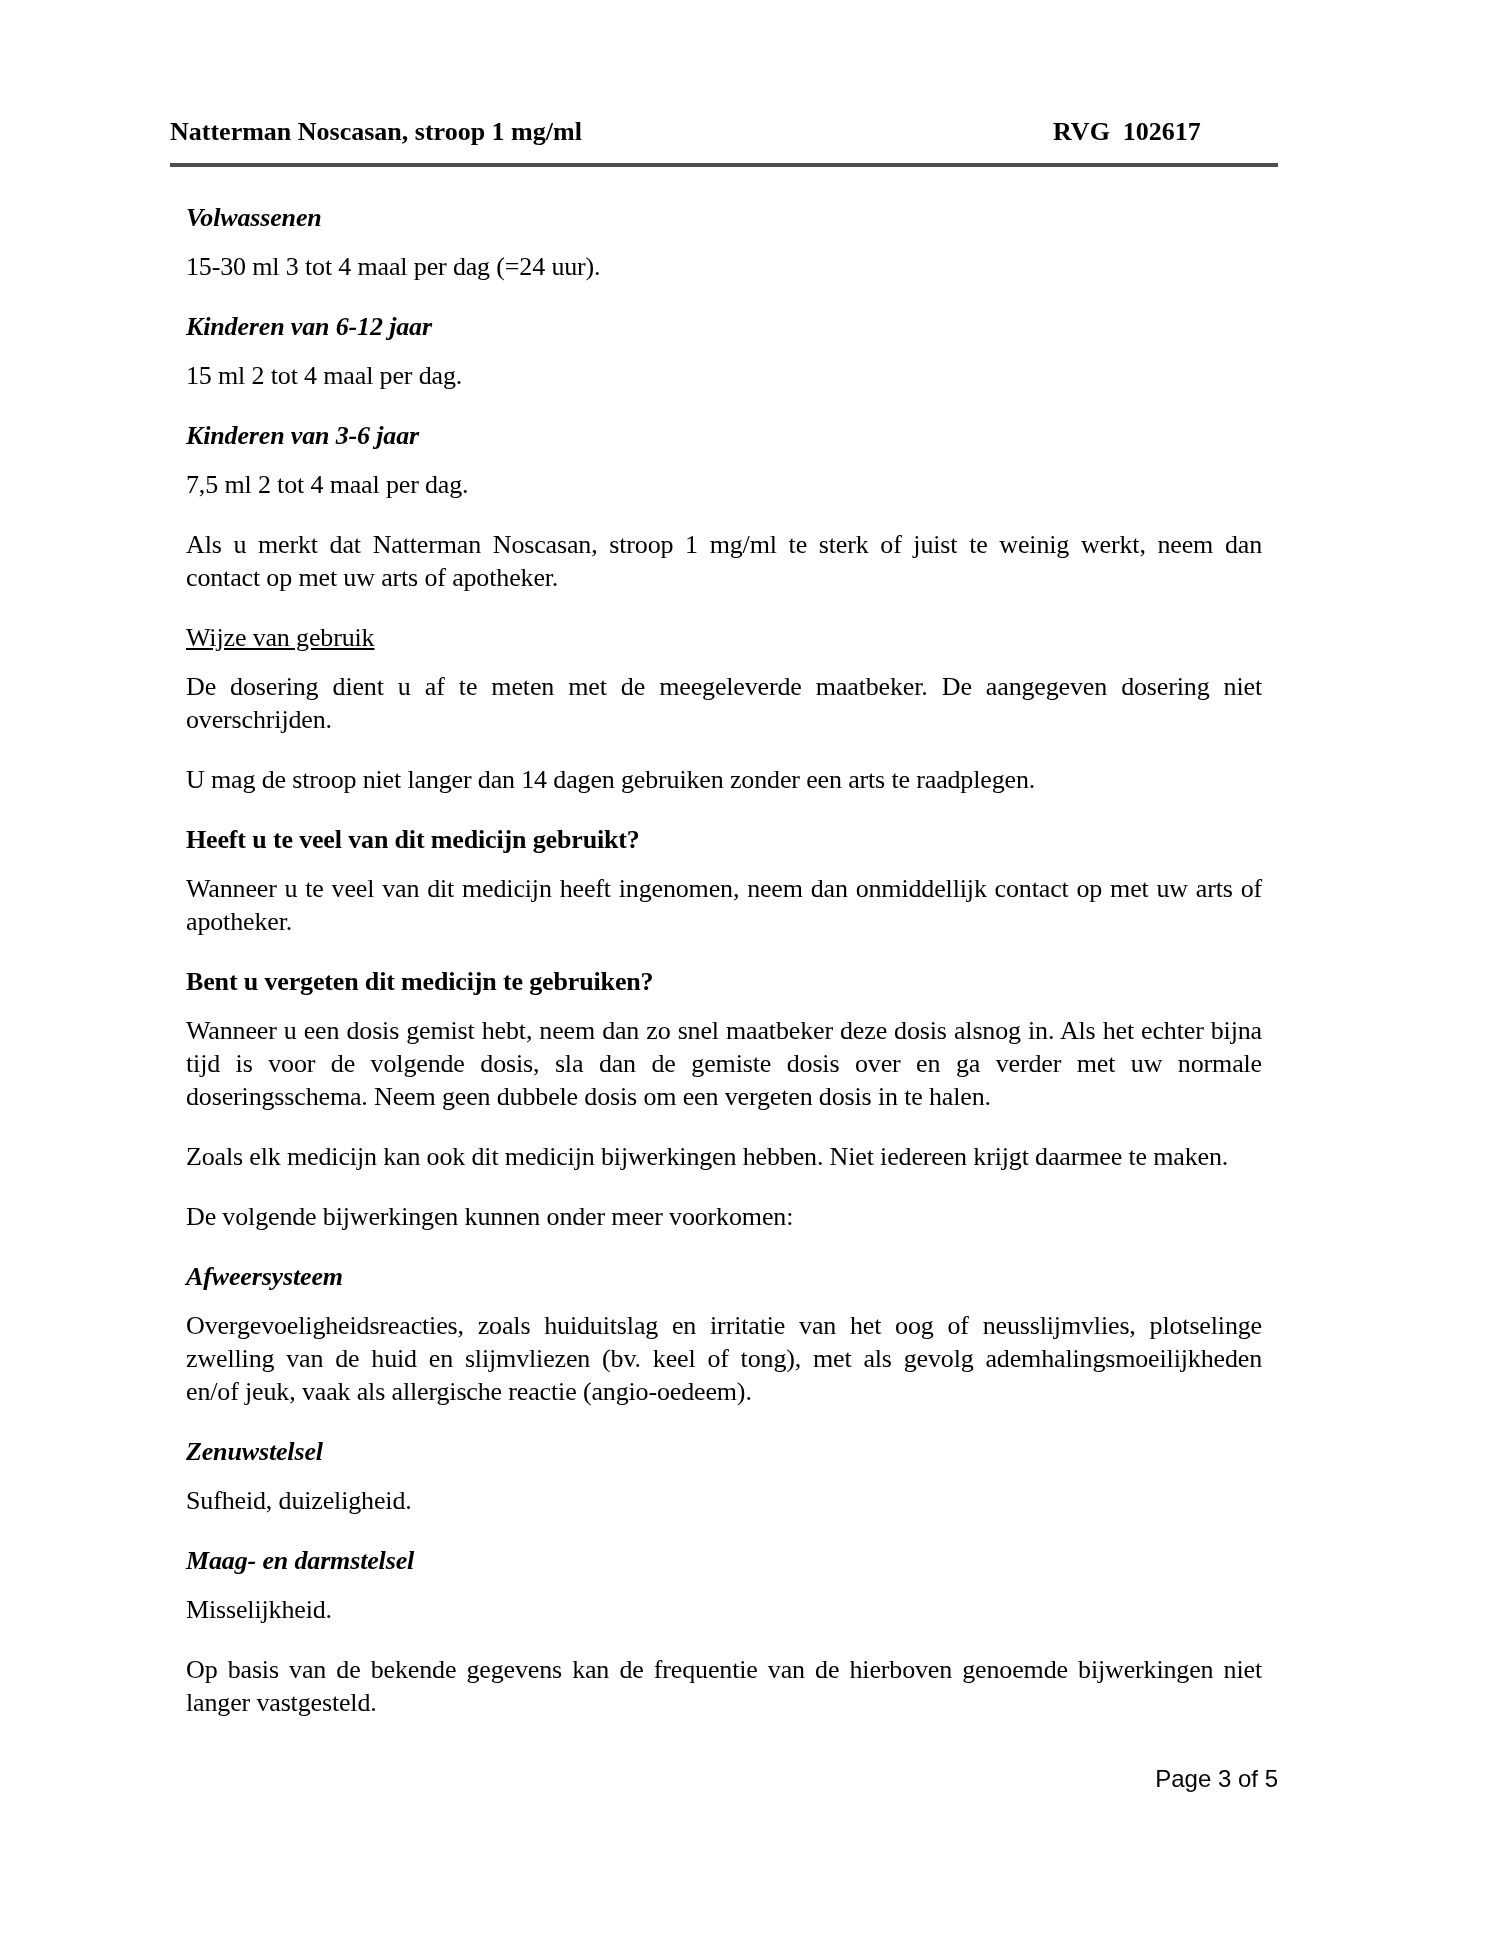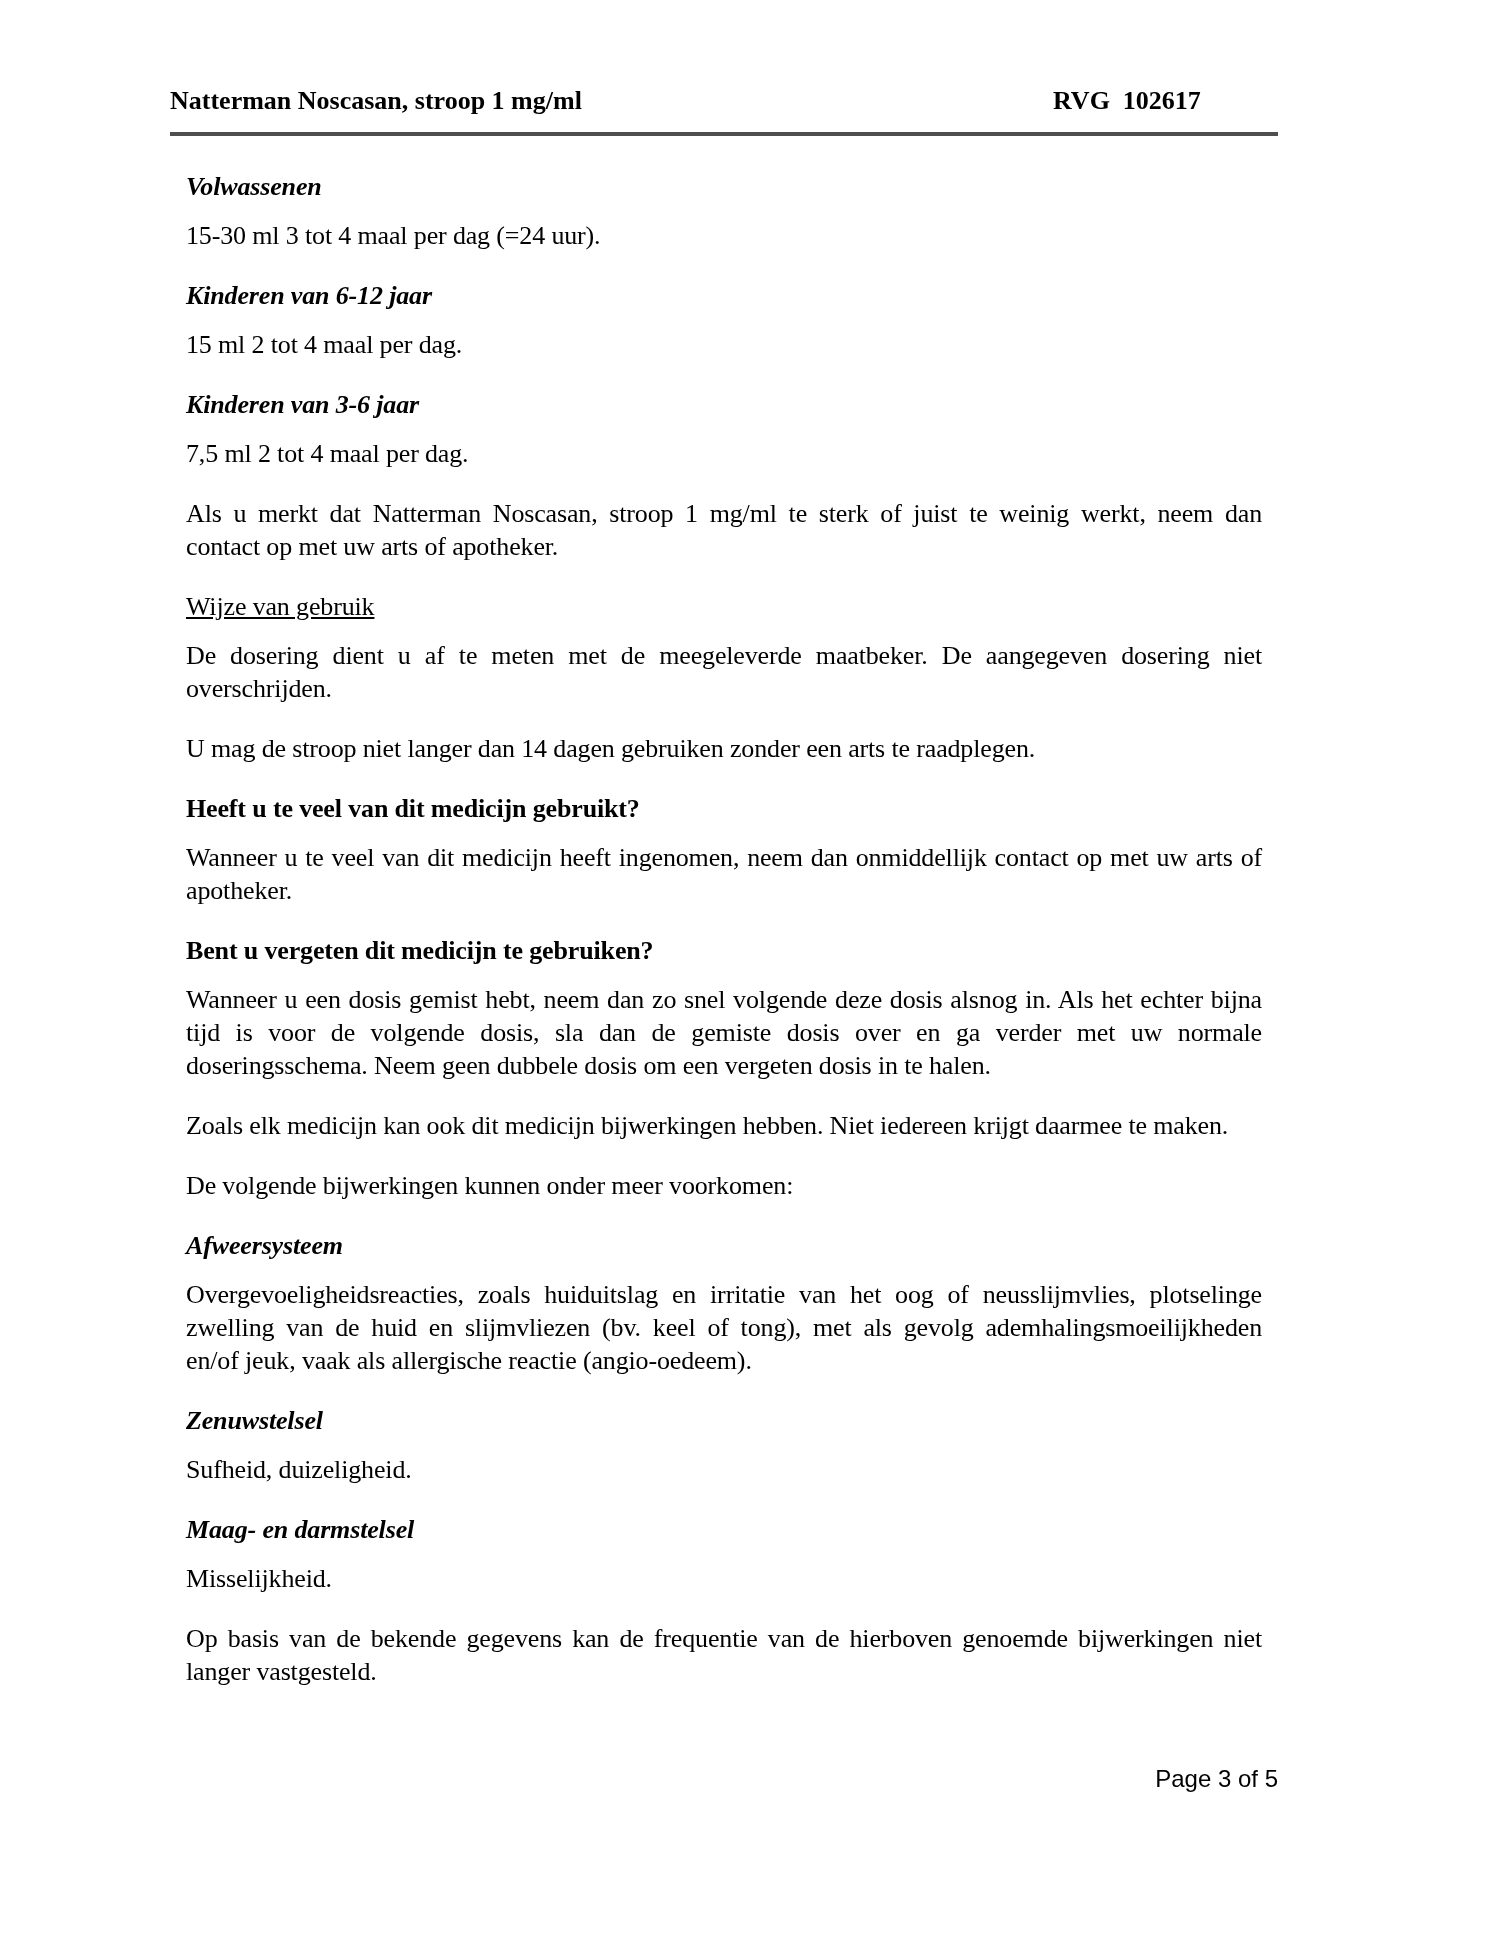--- a/index.html
+++ b/index.html
@@ -5,21 +5,21 @@
   html,body{margin:0;padding:0;}
   body{
     width:1494px;height:1933px;overflow:hidden;
     background:#ffffff;color:#000000;
     font-family:"Liberation Serif", serif;
     font-size:26px;
     position:relative;
   }
   .page{
     position:absolute;inset:0;
-    padding:84px 216px 0 170px;
+    padding:115px 216px 0 170px;
     box-sizing:border-box;
   }
   
   .hrow{position:relative;height:33px;line-height:33px;}
   .hrow + .hrow{margin-top:6px;}
   .hl{font-weight:700;}
   .hr{position:absolute;left:883px;top:0;font-weight:700;white-space:pre;}
   .rule{margin-top:15px;height:4px;background:#4f4f4f;}
   header{margin-bottom:34px;}
   
@@ -102,21 +102,21 @@
       <h3 class="b">Heeft u te veel van dit medicijn gebruikt?</h3>
       <p>
         <span class="ln">Wanneer u te veel van dit medicijn heeft ingenomen, neem dan onmiddellijk contact op met uw arts of</span>
           <span class="ln last">apotheker.</span>
       </p>
     </section>
 
     <section class="block">
       <h3 class="b">Bent u vergeten dit medicijn te gebruiken?</h3>
       <p>
-        <span class="ln">Wanneer u een dosis gemist hebt, neem dan zo snel volgende deze dosis alsnog in. Als het echter bijna</span>
+        <span class="ln">Wanneer u een dosis gemist hebt, neem dan zo snel maatbeker deze dosis alsnog in. Als het echter bijna</span>
           <span class="ln">tijd is voor de volgende dosis, sla dan de gemiste dosis over en ga verder met uw normale</span>
           <span class="ln last">doseringsschema. Neem geen dubbele dosis om een vergeten dosis in te halen.</span>
       </p>
     </section>
 
 
     <section class="block">
       <p>
           <span class="ln last">Zoals elk medicijn kan ook dit medicijn bijwerkingen hebben. Niet iedereen krijgt daarmee te maken.</span>
         </p>

